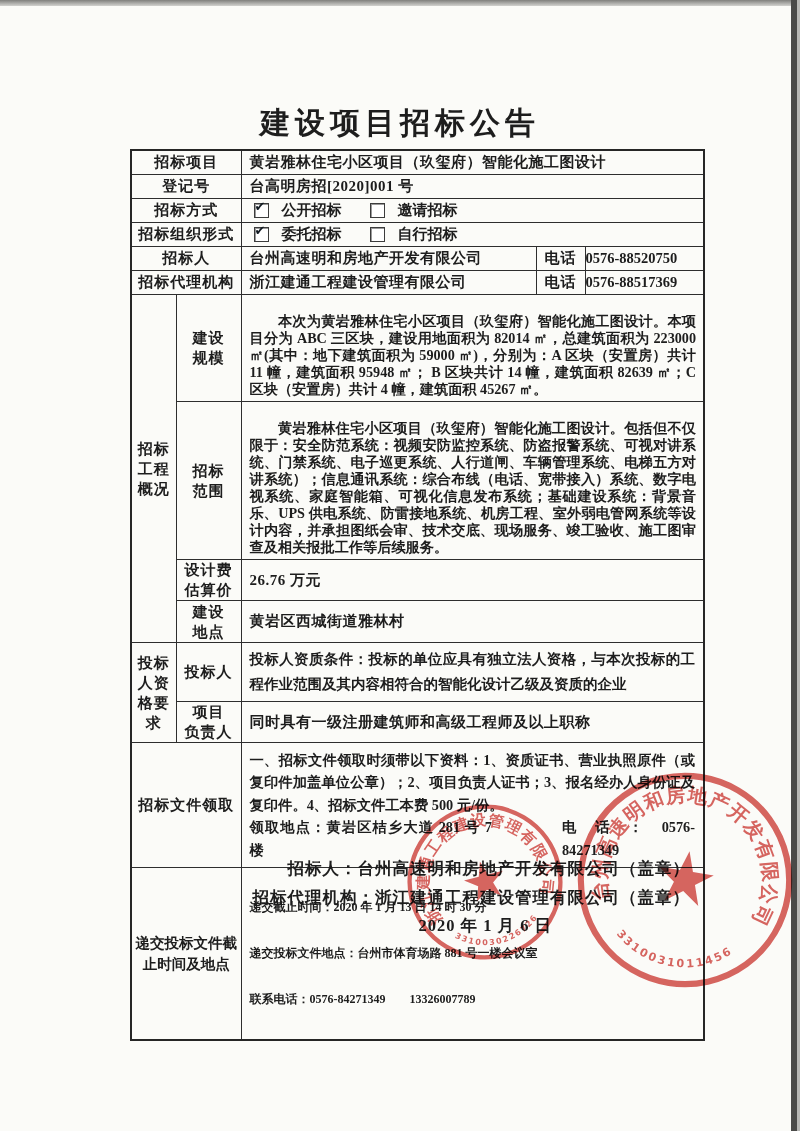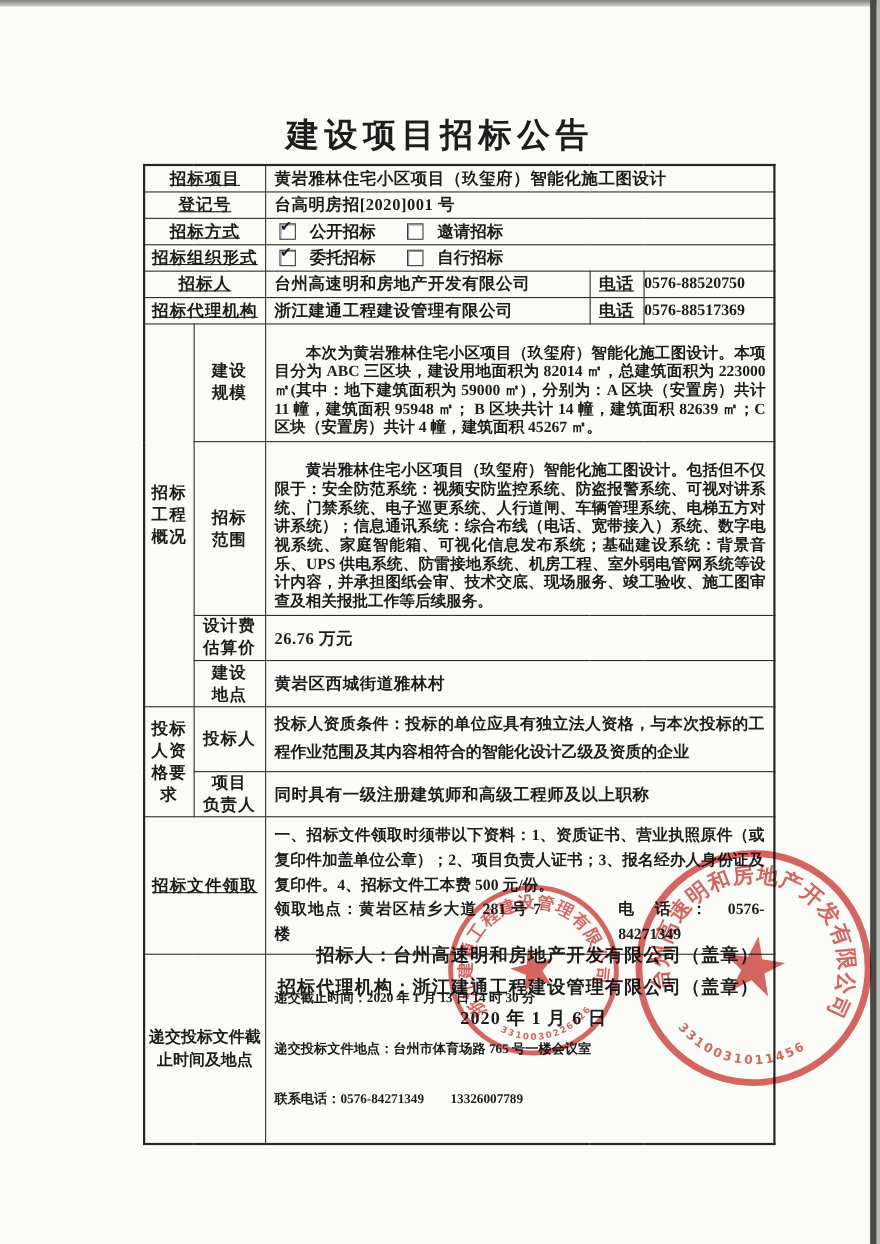--- a/index.html
+++ b/index.html
@@ -17,21 +17,21 @@
   .right-edge{position:absolute;top:0;bottom:0;left:791px;width:6px;background:#4a4a48;}
   .right-edge-outer{position:absolute;top:0;bottom:0;left:797px;width:3px;background:#b7b7b4;}
 
   .title{position:absolute;top:103px;left:0;width:800px;text-align:center;
     font-size:30px;font-weight:700;letter-spacing:5px;}
 
   table.doc{position:absolute;left:130px;top:149px;width:573px;
     border-collapse:collapse;table-layout:fixed;border:2.2px solid #262626;}
   td{border:1.6px solid #2e2e2e;padding:0;font-weight:bold;overflow:hidden;}
 
-  .lbl{text-align:center;vertical-align:middle;font-size:15px;letter-spacing:1px;text-decoration:underline;}
+  .lbl{text-align:center;vertical-align:middle;font-size:15px;letter-spacing:1px;}
   .vlbl{text-align:center;vertical-align:middle;font-size:15px;white-space:pre-line;
     line-height:20px;letter-spacing:1px;}
   .lbl2{text-align:center;vertical-align:middle;font-size:15px;white-space:pre-line;
     line-height:20px;letter-spacing:1px;}
   .lblm{text-align:center;vertical-align:middle;font-size:14.5px;white-space:pre-line;
     line-height:21px;letter-spacing:0;}
   .val{font-size:15px;padding:2px 8px;vertical-align:middle;letter-spacing:0.5px;margin-left:40px;}
   .cval{font-size:14.5px;vertical-align:middle;}
   .para{font-size:14.2px;line-height:17px;padding:18px 7px 3px 8px;
     vertical-align:top;text-align:justify;}
@@ -193,21 +193,21 @@
         <span>电话：0576-84271349</span>
       </div>
     </td>
   </tr>
 
   <tr style="height:73px">
     <td colspan="2" class="lblm">递交投标文件截
 止时间及地点</td>
     <td colspan="3" class="deadpara">
       <div>递交截止时间：2020 年 1 月 13 日 14 时 30 分</div>
-      <div>递交投标文件地点：台州市体育场路 765 号一楼会议室</div>
+      <div>递交投标文件地点：台州市体育场路 881 号一楼会议室</div>
       <div>联系电话：0576-84271349　　13326007789</div>
     </td>
   </tr>
 </tbody>
   </table>
 
 <div class="footer">
   <div>招标人：台州高速明和房地产开发有限公司（盖章）</div>
   <div>招标代理机构：浙江建通工程建设管理有限公司（盖章）</div>
   <span class="date">2020 年 1 月 6 日</span>

